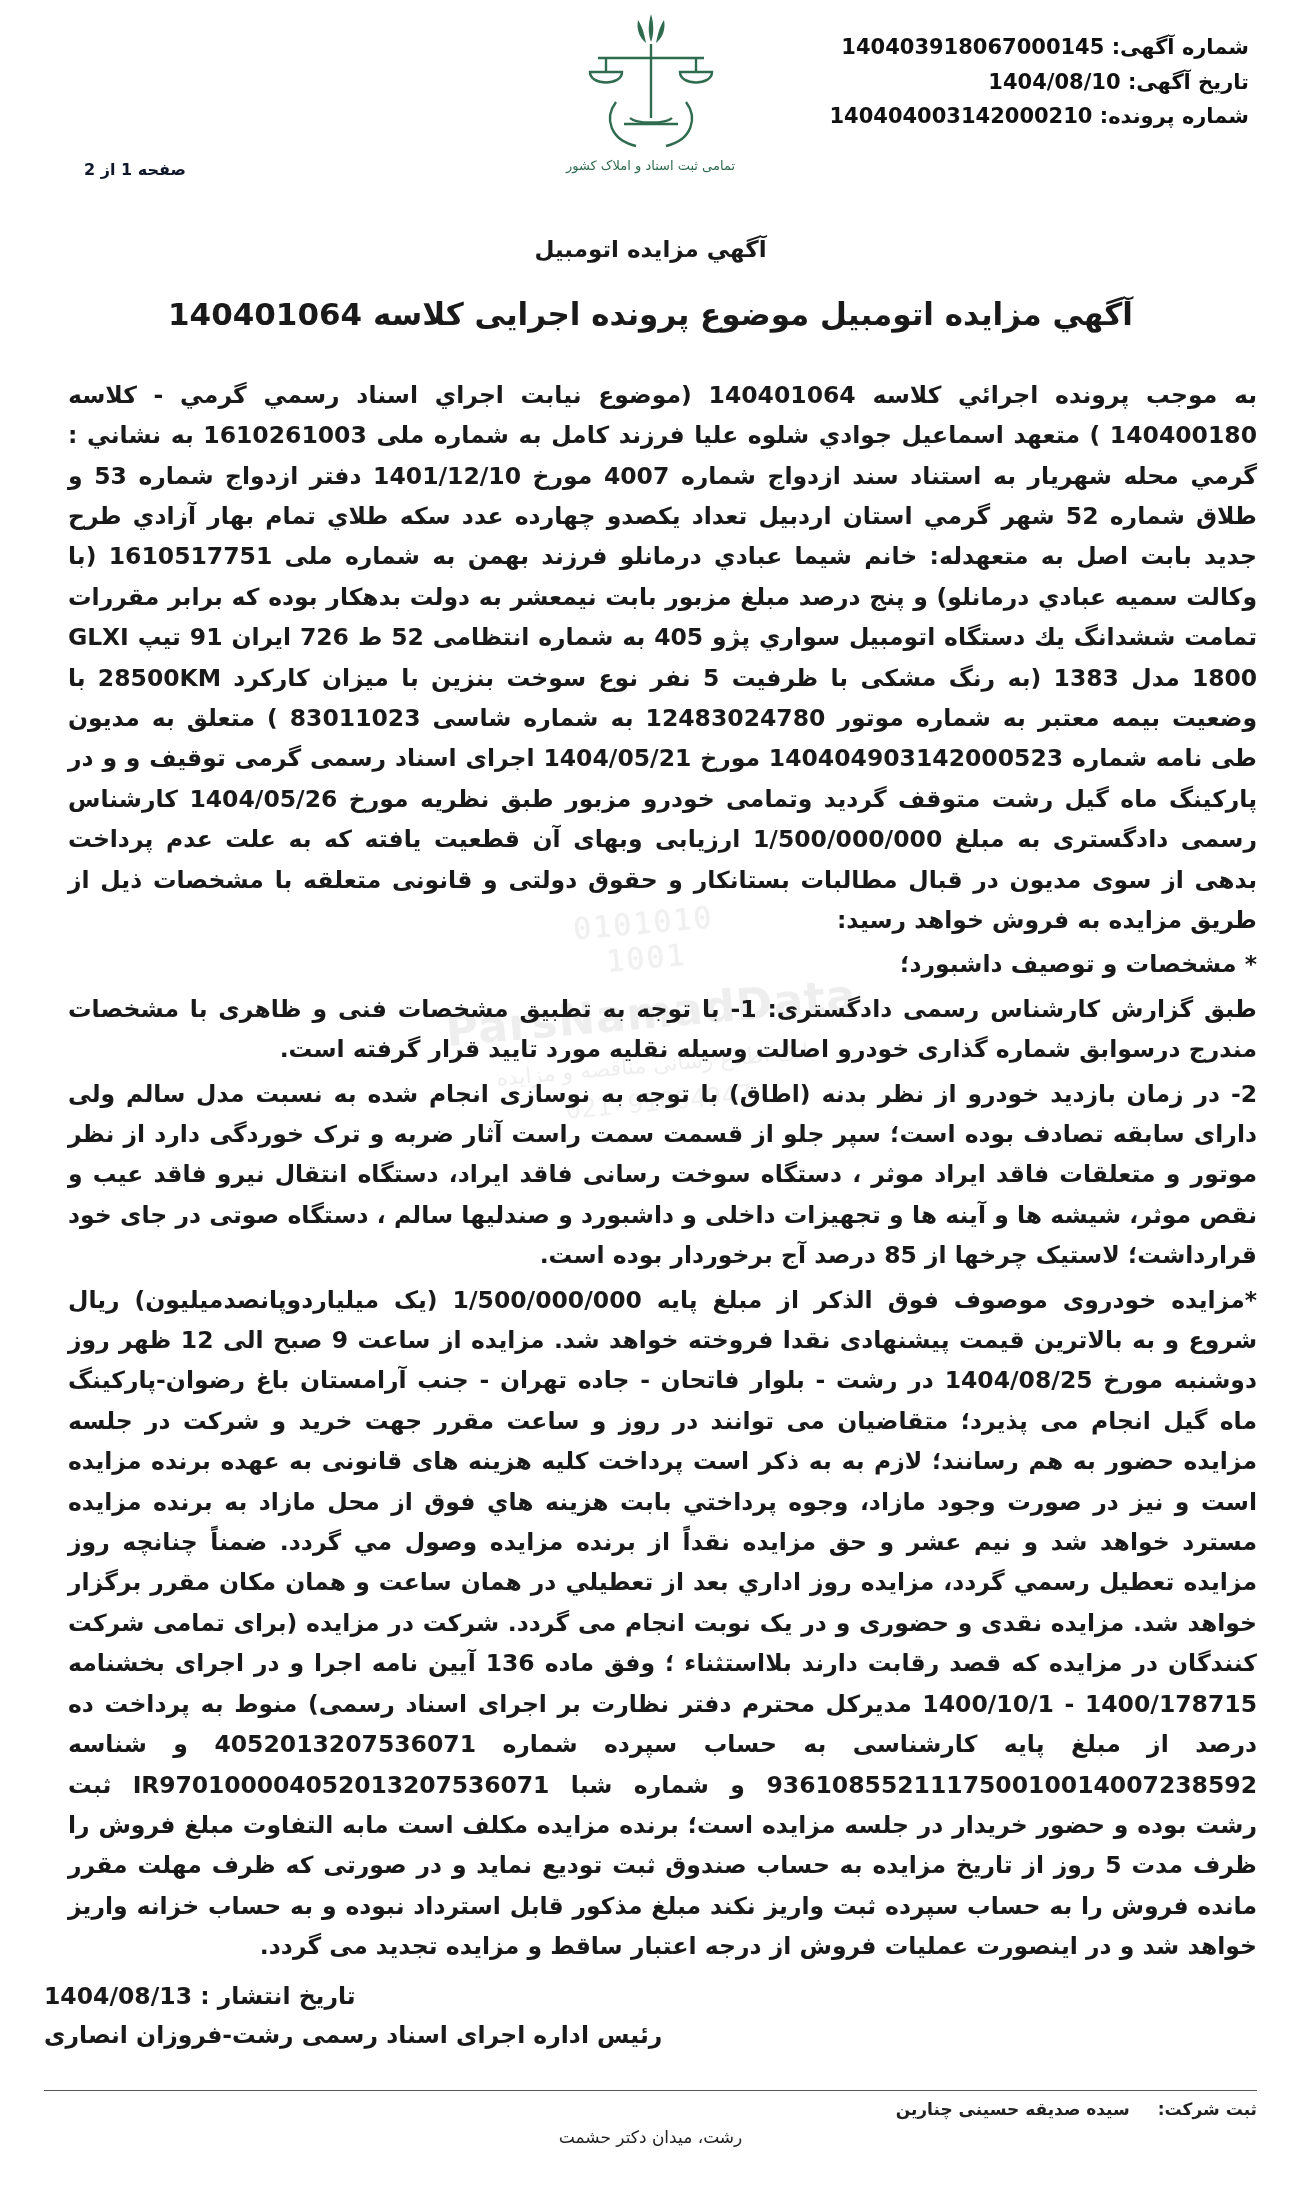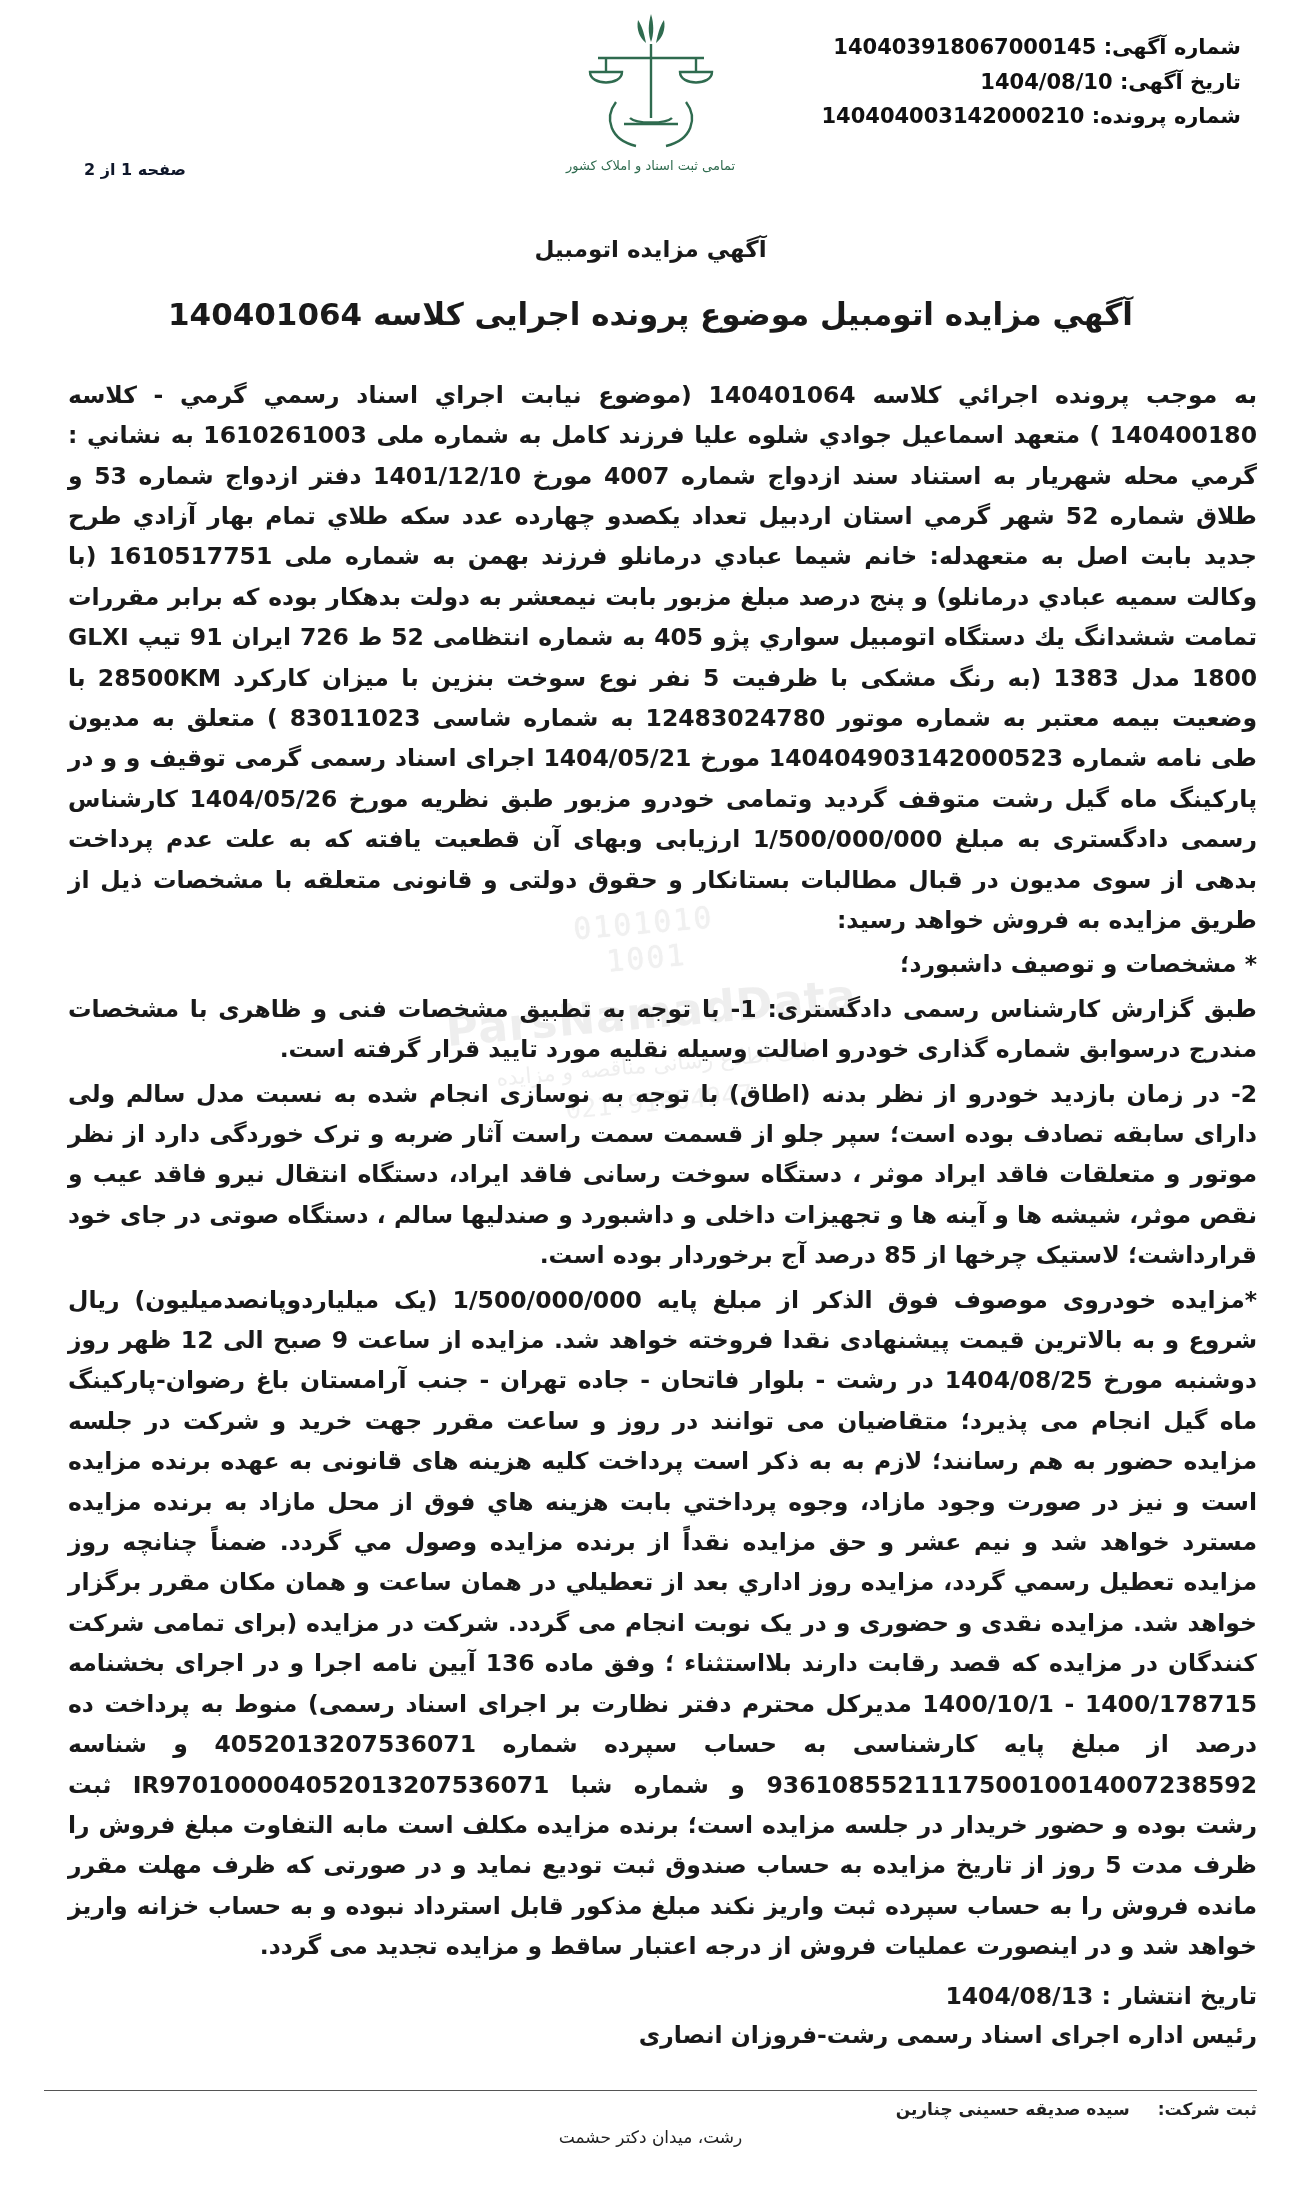--- a/index.html
+++ b/index.html
@@ -41,21 +41,21 @@
   .emblem-caption {
     font-size: 13px;
     color: #2f6b4f;
     margin-top: 2px;
     letter-spacing: .2px;
     white-space: nowrap;
   }
   .meta {
     position: absolute;
     top: 30px;
-    right: 16px;
+    right: 8px;
     text-align: right;
     font-size: 21px;
     line-height: 1.65;
     font-weight: bold;
     color: #111;
   }
   .meta div { white-space: nowrap; }
   .page-num {
     position: absolute;
     top: 160px;
@@ -96,21 +96,21 @@
   .body-text p {
     margin: 0 0 4px 0;
   }
   .sign {
     margin-top: 10px;
     font-size: 23.5px;
     line-height: 1.7;
     font-weight: bold;
     text-align: center;
   }
-  .sign .line { text-align: right; }
+  .sign .line { text-align: left; }
 
   
   .footer {
     margin-top: 34px;
     padding-top: 0;
   }
   .footer hr {
     border: none;
     border-top: 1.5px solid #555;
     margin: 0 0 8px 0;

